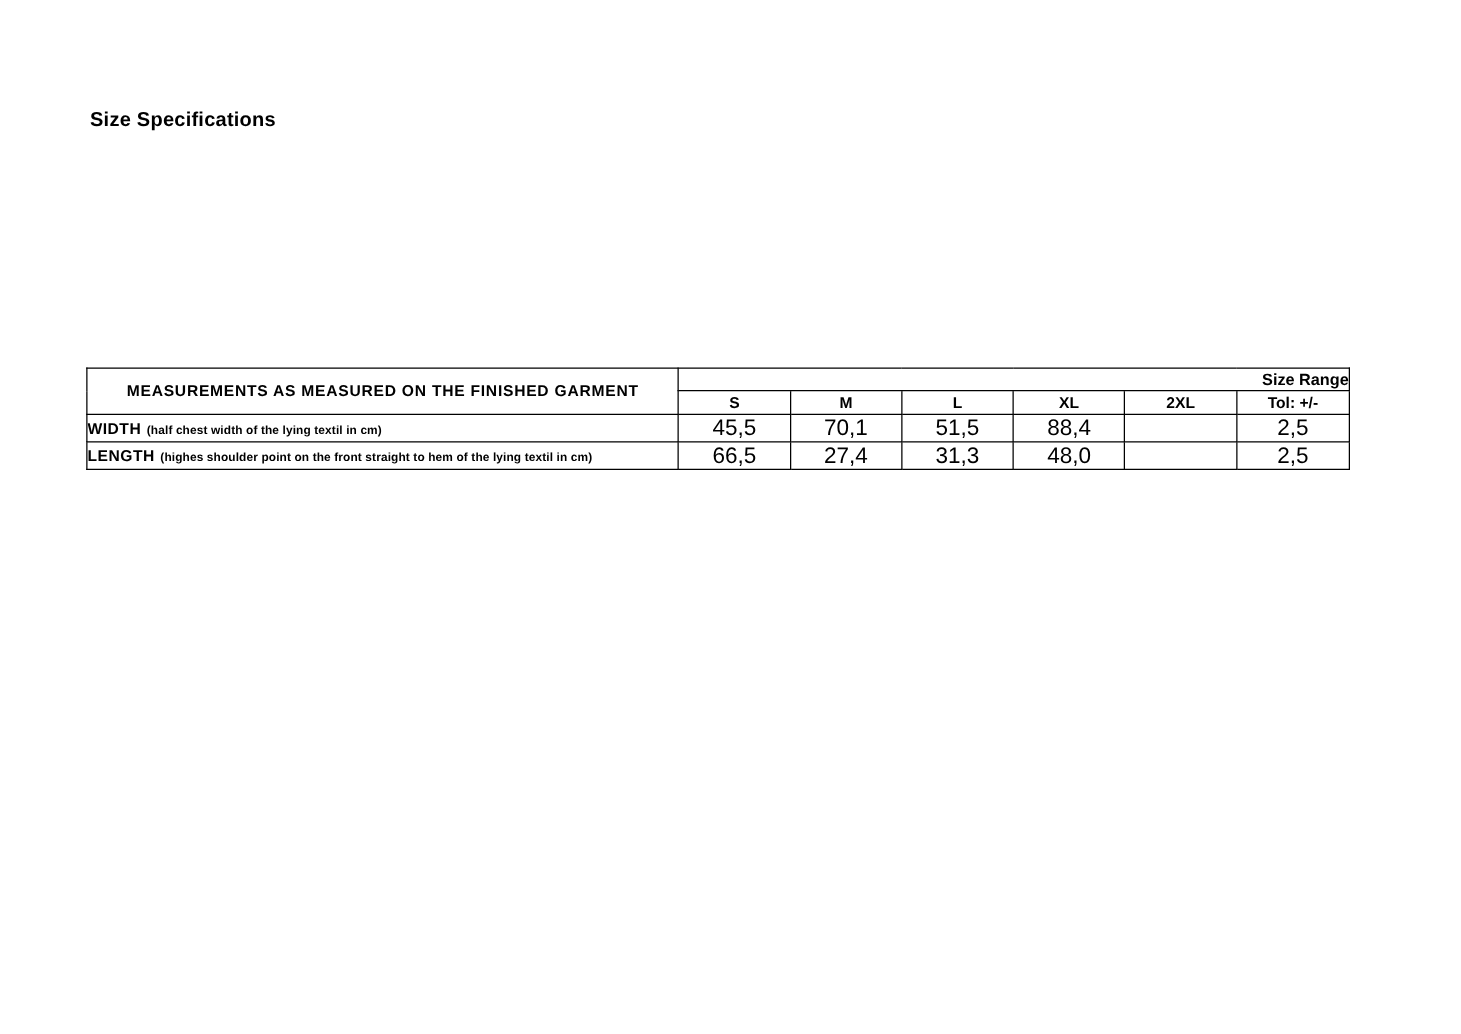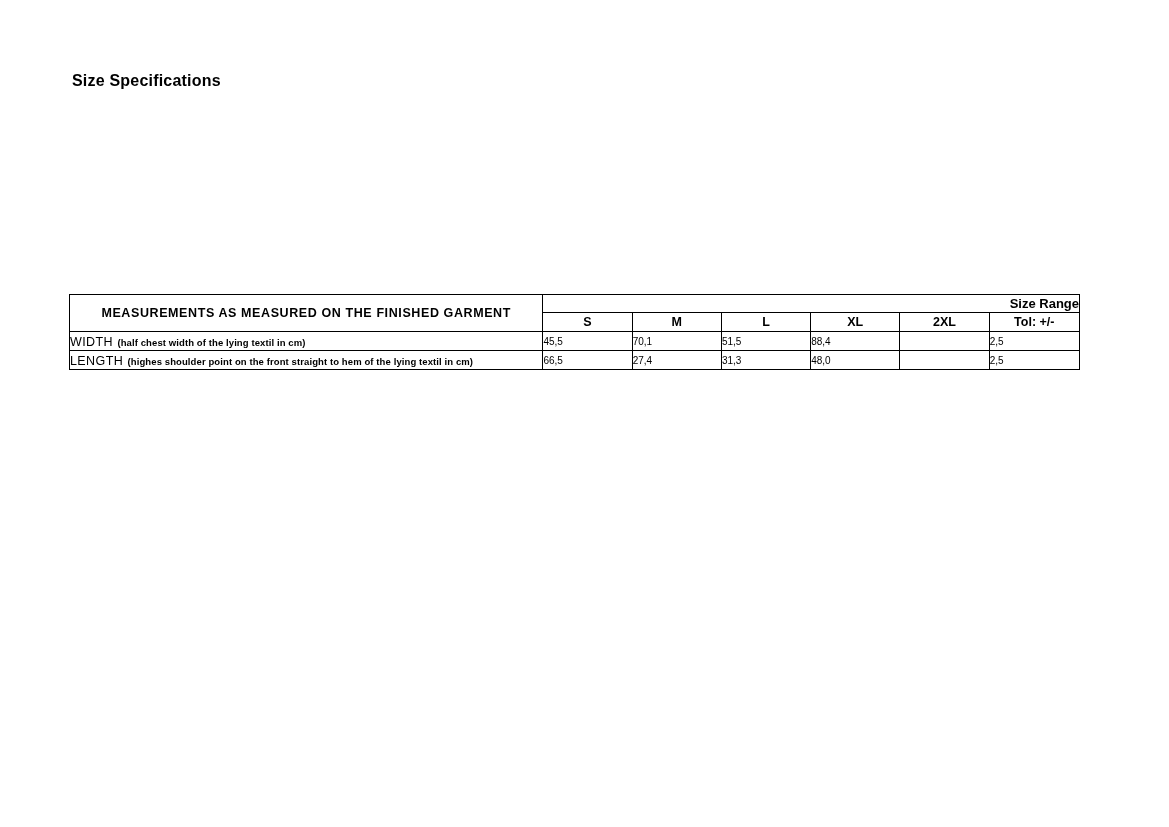--- a/index.html
+++ b/index.html
@@ -12,21 +12,21 @@
     background: #ffffff;
     font-family: "Liberation Sans", sans-serif;
     color: #000000;
     position: relative;
     overflow: hidden;
   }
 
   .page-title {
     position: absolute;
     left: 72px;
-    top: 72px;
+    top: 88px;
     font-size: 16px;
     font-weight: bold;
     letter-spacing: 0.2px;
     color: #000000;
   }
 
   .spec-table-wrap {
     position: absolute;
     left: 69px;
     top: 294px;
@@ -79,31 +79,32 @@
 
   .cell-row-label {
     text-align: left;
     padding: 2px 0 3px 2px;
     height: 18px;
     white-space: nowrap;
     overflow: hidden;
   }
   .cell-row-label .lbl-main {
     font-size: 12.5px;
-    font-weight: normal;
+    font-weight: bold;
     letter-spacing: 0.4px;
   }
   .cell-row-label .lbl-sub {
     font-size: 9.5px;
     font-weight: bold;
     letter-spacing: 0.1px;
   }
 
   .cell-value {
-    font-size: 10px;
+    text-align: center;
+    font-size: 18px;
     height: 18px;
     padding: 2px 0 3px 0;
   }
 
   .cell-blocked {
     background: #a6a6a6;
   }
 </style>
 </head>
 <body>

